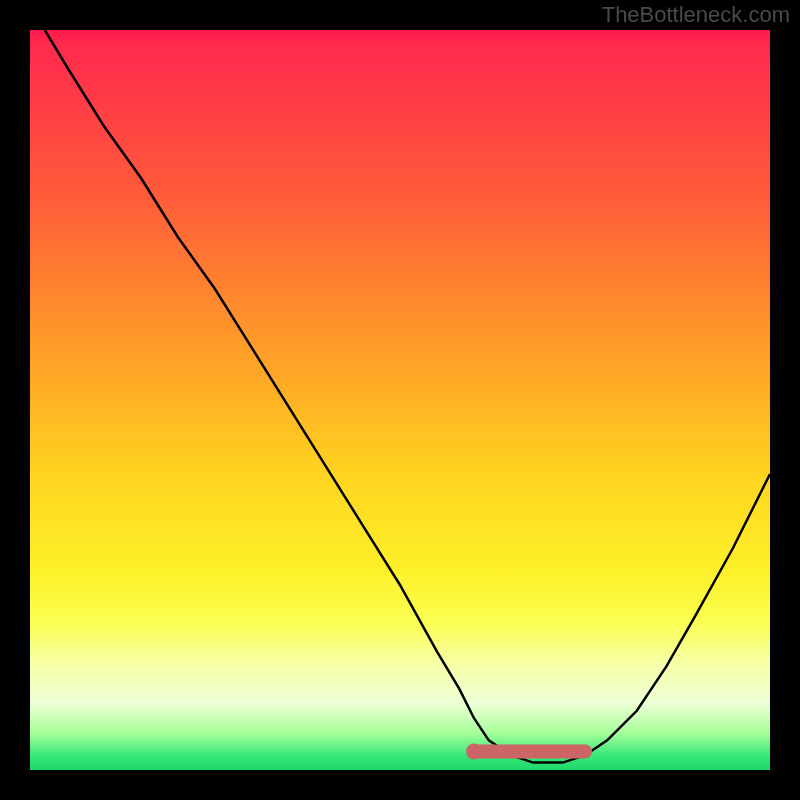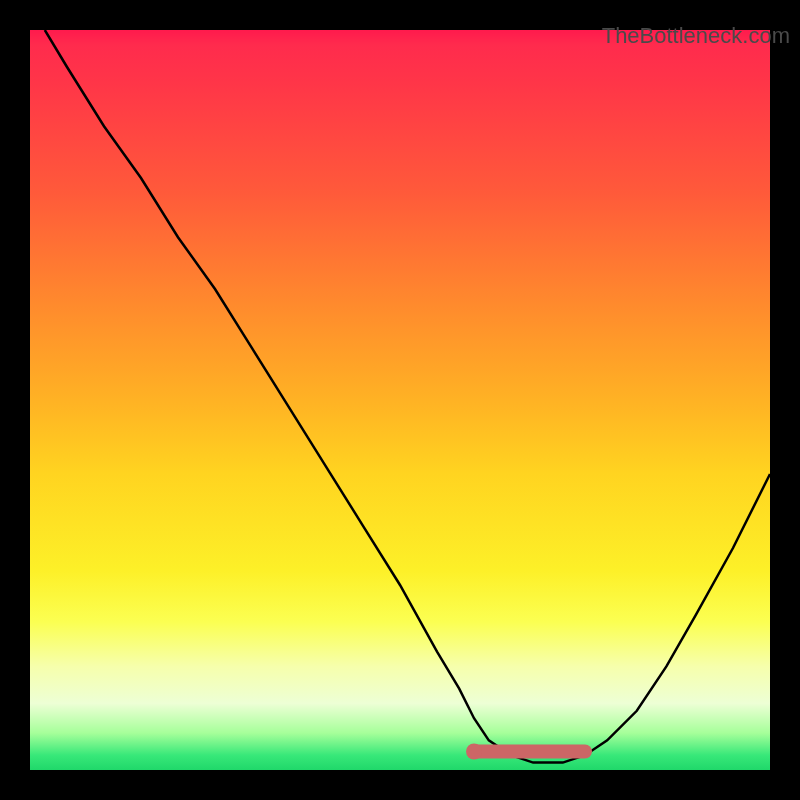--- a/index.html
+++ b/index.html
@@ -6,21 +6,21 @@
     margin: 0;
     padding: 0;
     width: 800px;
     height: 800px;
     background: #000;
     font-family: Arial, Helvetica, sans-serif;
     position: relative;
   }
   .watermark {
     position: absolute;
-    top: 23px;
+    top: 2px;
     right: 10px;
     color: #4a4a4a;
     font-size: 22px;
     font-weight: 500;
     z-index: 10;
     text-align: right;
   }
   .plot-area {
     position: absolute;
     left: 30px;

